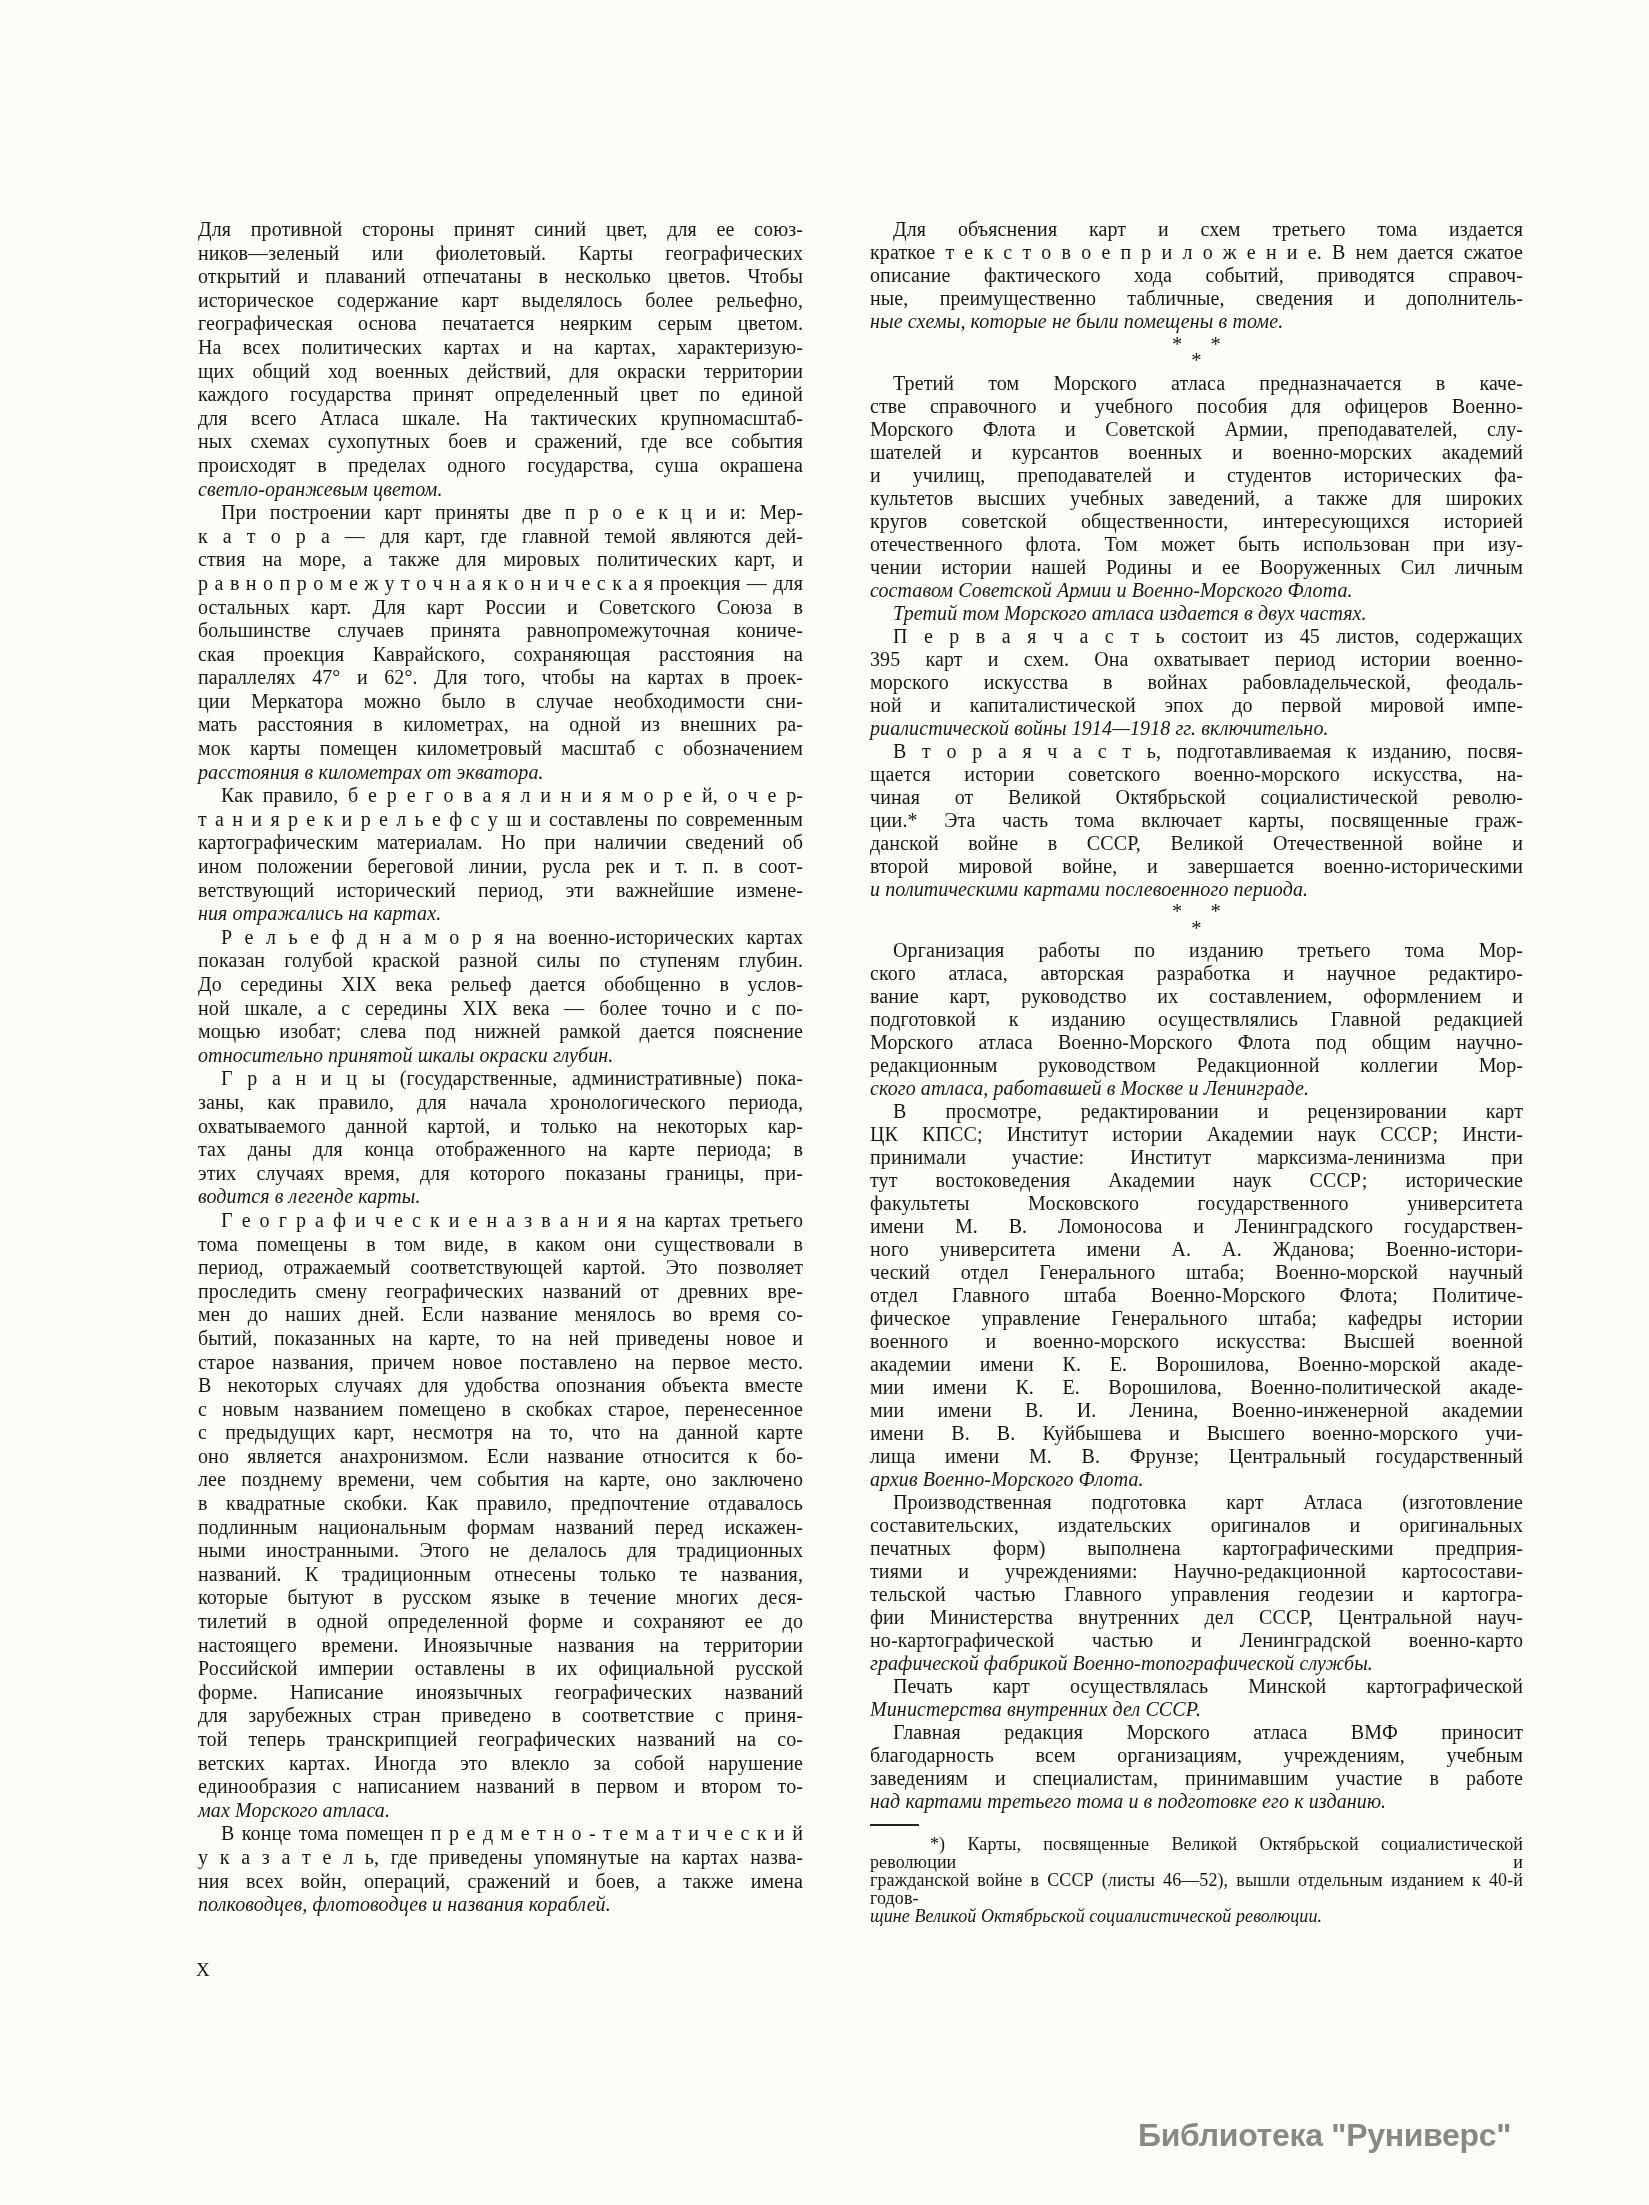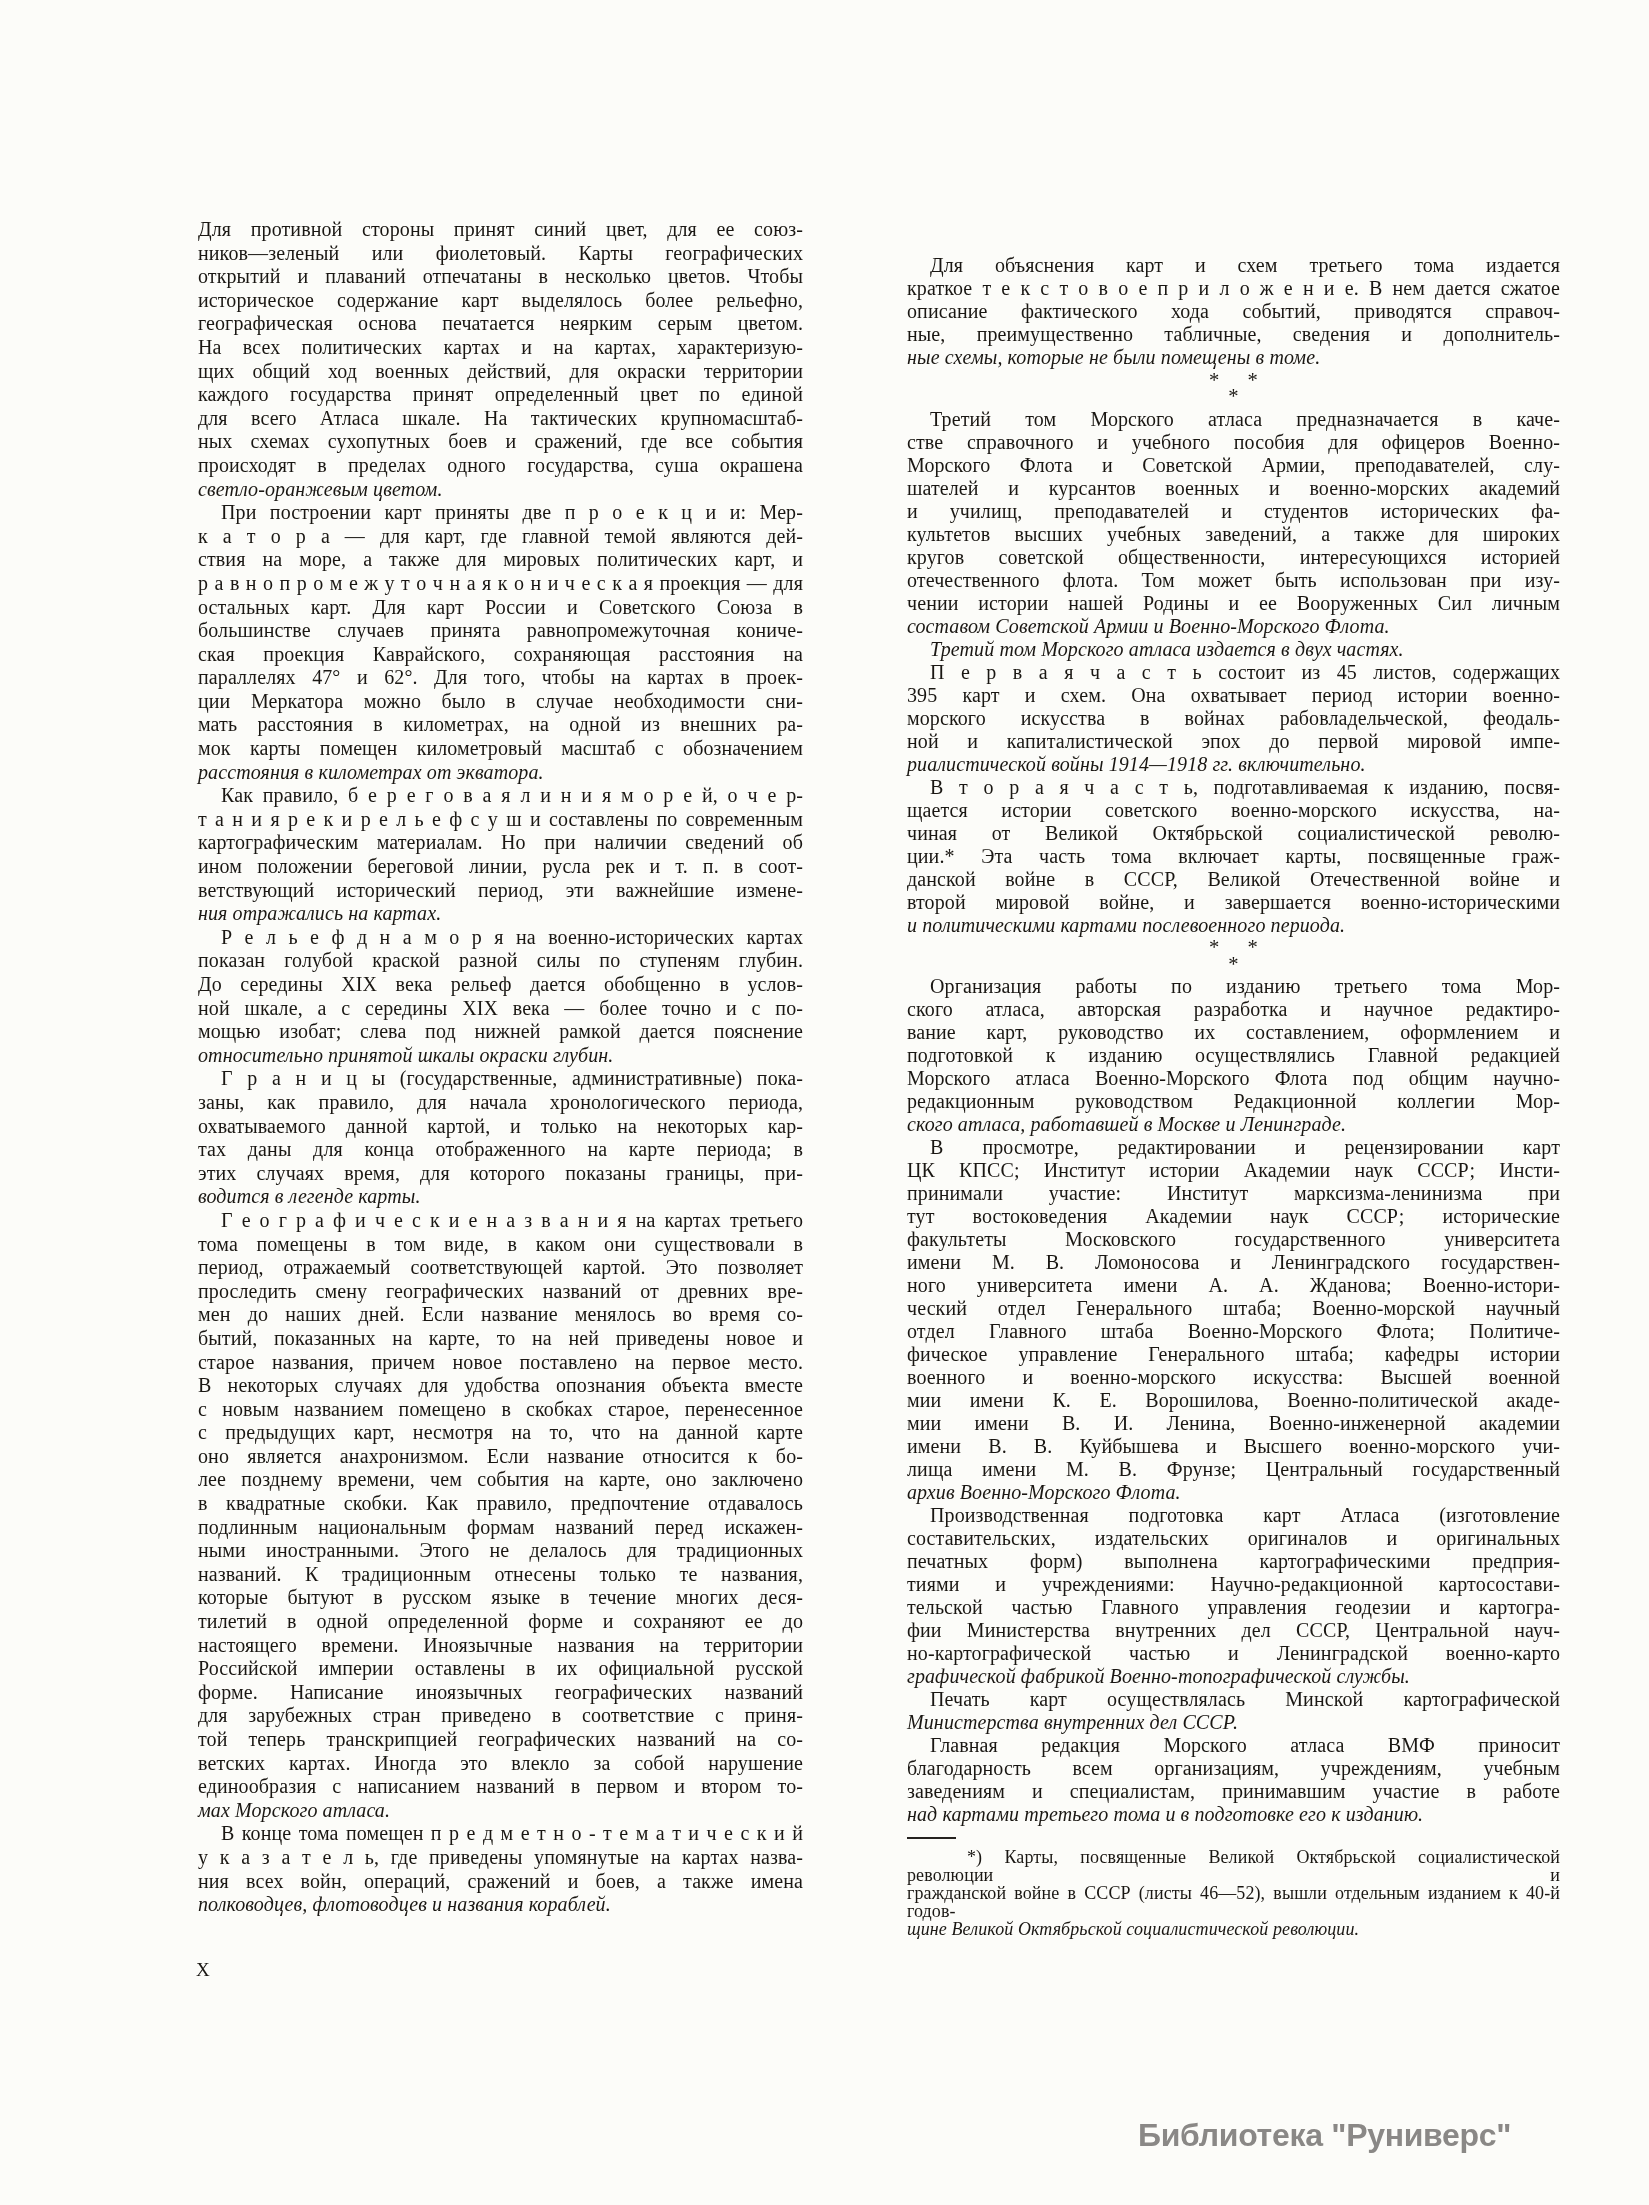--- a/index.html
+++ b/index.html
@@ -7,21 +7,21 @@
     position:relative;
     width:1649px; height:2205px;
     margin:0 auto;
     background:#fcfcf9;
     font-family:"Liberation Serif", serif;
     color:#1a1713;
     overflow:hidden;
   }
   .col { position:absolute; top:218px; font-size:20px; letter-spacing:0.1px; }
   .col-left  { left:198px;  width:605px; }
-  .col-right { left:907px; width:653px;margin-top:36px; }
+  .col-right { left:870px; width:653px; }
   .col-left  .line { line-height:23.6px; }
   .col-right .line { line-height:23px; }
   .line { text-align:justify; text-align-last:justify; white-space:normal; }
   .line.end { text-align-last:left;font-style:italic; }
   .para.indent .line:first-child { text-indent:23px; }
   .asterism { height:36px; text-align:center; font-size:20.6px; line-height:16.5px; padding-top:2.7px; }
   .asterism .top { word-spacing:23px; }
   .footnote { margin-top:11px; font-size:18px; letter-spacing:0.1px; }
   .footnote .rule { width:49px; border-top:2.1px solid #25221f; margin:0 0 8.2px 0; height:0; }
   .footnote .line { line-height:18px; }
@@ -190,20 +190,21 @@
         <div class="line">ЦК КПСС; Институт истории Академии наук СССР; Инсти-</div>
         <div class="line">принимали участие: Институт марксизма-ленинизма при</div>
         <div class="line">тут востоковедения Академии наук СССР; исторические</div>
         <div class="line">факультеты Московского государственного университета</div>
         <div class="line">имени М. В. Ломоносова и Ленинградского государствен-</div>
         <div class="line">ного университета имени А. А. Жданова; Военно-истори-</div>
         <div class="line">ческий отдел Генерального штаба; Военно-морской научный</div>
         <div class="line">отдел Главного штаба Военно-Морского Флота; Политиче-</div>
         <div class="line">фическое управление Генерального штаба; кафедры истории</div>
         <div class="line">военного и военно-морского искусства: Высшей военной</div>
+        <div class="line">академии имени К. Е. Ворошилова, Военно-морской акаде-</div>
         <div class="line">мии имени К. Е. Ворошилова, Военно-политической акаде-</div>
         <div class="line">мии имени В. И. Ленина, Военно-инженерной академии</div>
         <div class="line">имени В. В. Куйбышева и Высшего военно-морского учи-</div>
         <div class="line">лища имени М. В. Фрунзе; Центральный государственный</div>
         <div class="line end">архив Военно-Морского Флота.</div>
       </div>
       <div class="para indent">
         <div class="line">Производственная подготовка карт Атласа (изготовление</div>
         <div class="line">составительских, издательских оригиналов и оригинальных</div>
         <div class="line">печатных форм) выполнена картографическими предприя-</div>

